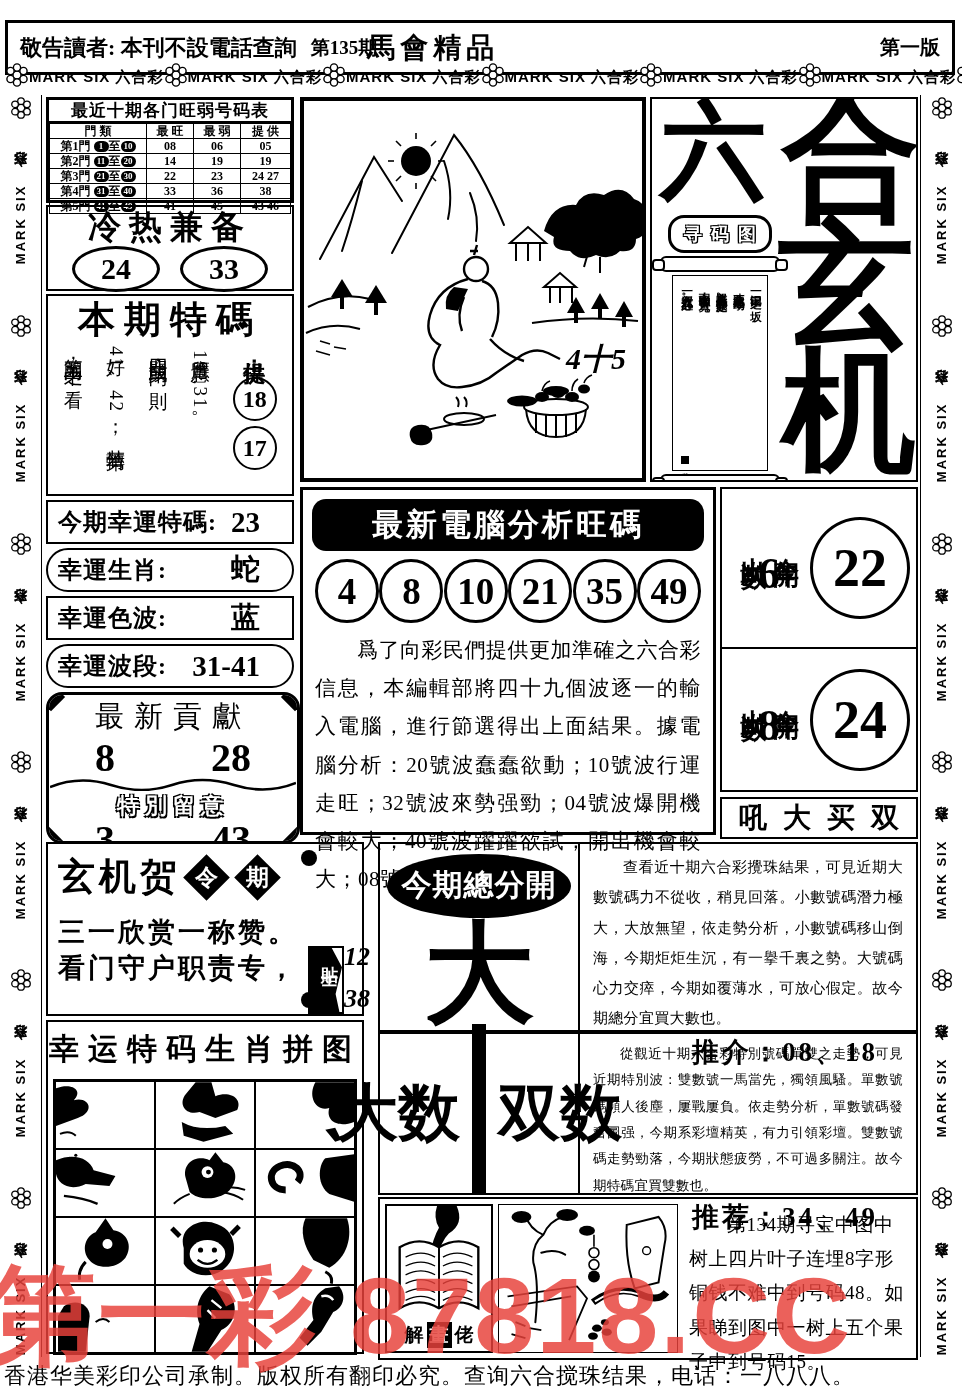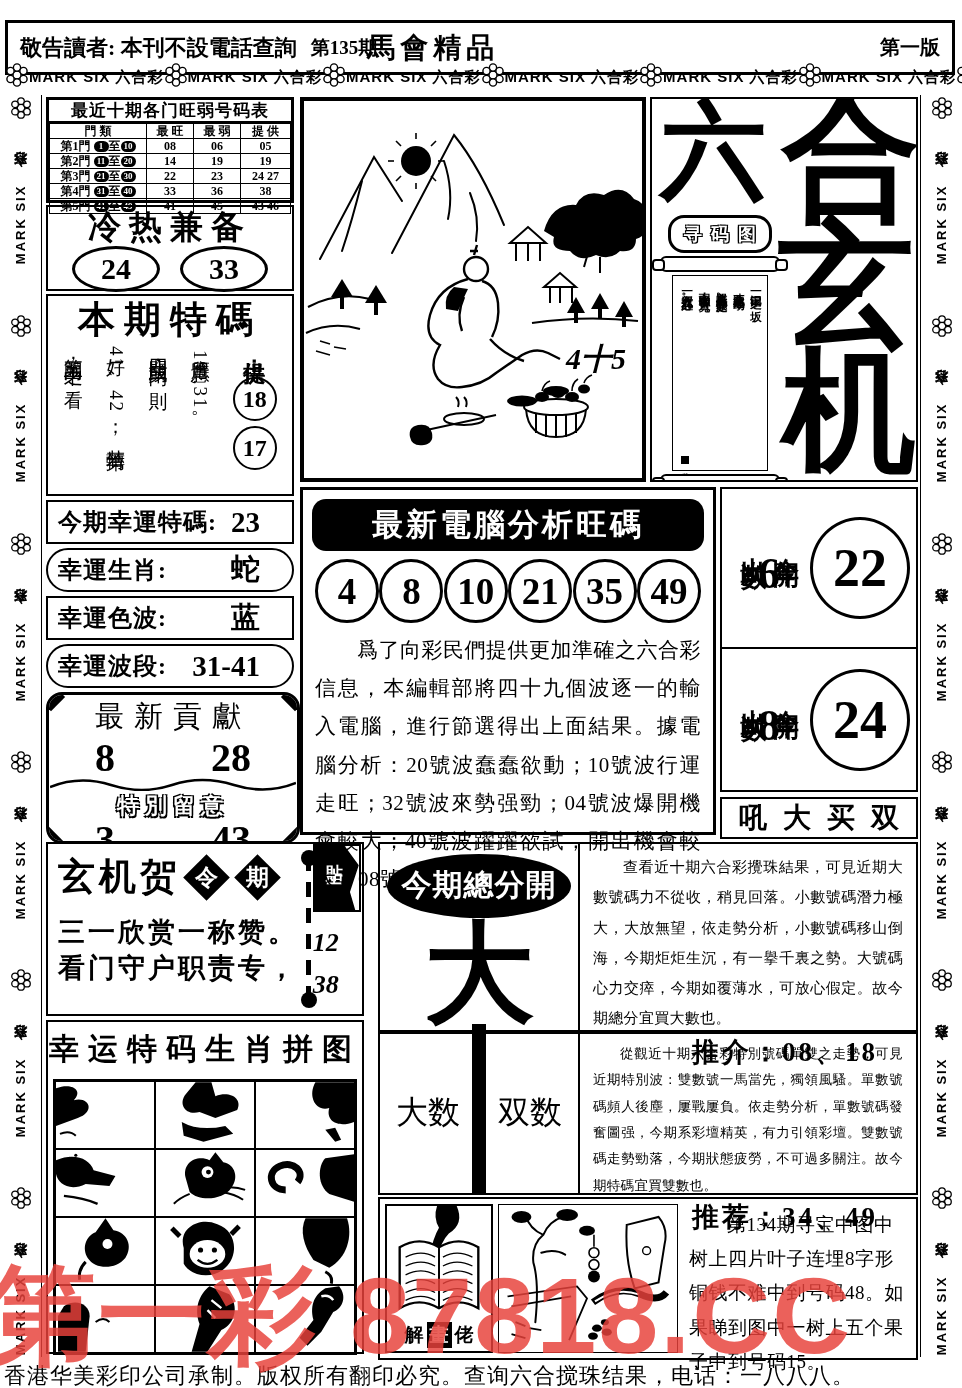--- a/index.html
+++ b/index.html
@@ -67,21 +67,21 @@
   .xuan{left:46px;top:842px;width:318px;height:174px;border:2px solid #000;display:flex}
   .xuan-main{flex:1;padding:8px 6px 0 10px}
   .xuan-titlerow{display:flex;align-items:center}
   .xuan-t{font-size:37px;font-weight:900;letter-spacing:4px;white-space:nowrap}
   .diamond{width:33px;height:33px;background:#000;transform:rotate(45deg);display:flex;align-items:center;justify-content:center;margin:0 9px;flex:0 0 auto}
   .diamond span{transform:rotate(-45deg);color:#fff;font-size:23px;font-weight:bold}
   .xuan-poem{font-size:27px;line-height:1.35;margin-top:12px;letter-spacing:3px;font-weight:bold;white-space:nowrap}
   .xuan-sep{width:6px;margin:12px 2px;background:repeating-linear-gradient(180deg,#000 0 15px,transparent 15px 26px);position:relative}
   .xuan-sep:before,.xuan-sep:after{content:"";position:absolute;left:-5px;width:16px;height:16px;border-radius:50%;background:#000}
   .xuan-sep:before{top:-6px}.xuan-sep:after{bottom:-6px}
-  .xuan-right{width:62px;display:flex;flex-direction:column;align-items:flex-start;}
+  .xuan-right{width:62px;display:flex;flex-direction:row;align-items:flex-end;}
   .tipbox{width:44px;height:64px;border:2px solid #000;position:relative;overflow:hidden;background:#fff}
   .tipblob{position:absolute;inset:0;background:#000;clip-path:polygon(0 0,68% 0,100% 30%,80% 72%,92% 100%,0 100%)}
   .tiptext{position:absolute;left:8px;top:4px;writing-mode:vertical-rl;color:#fff;font-size:17px;font-weight:bold;letter-spacing:4px}
   .tipnums{margin-top:16px;display:flex;flex-direction:column;gap:12px;align-items:center;font-size:26px;font-weight:bold;font-style:italic}
 
   
   .puz{left:46px;top:1020px;width:318px;height:334px;border:2px solid #000;text-align:center}
   .puz-title{font-size:30px;font-weight:900;letter-spacing:9px;margin:7px 0 9px;white-space:nowrap}
   .puz-grid{width:300px;margin:0 auto;display:grid;grid-template-columns:repeat(3,1fr);border:2px solid #000}
   .puz-cell{border:1px solid #000;height:66px;background:#fff}
@@ -126,21 +126,21 @@
   .row2{left:378px;width:540px;border:2px solid #000;display:flex}
   .row2-left{width:198px;border-right:2px solid #000;display:flex;flex-direction:column;align-items:center}
   .badge{margin-top:10px;width:184px;height:76px;background:#000;border-radius:50%;color:#fff;display:flex;align-items:center;justify-content:center;font-size:30px;font-weight:900;letter-spacing:1px;white-space:nowrap}
   .tot-big{font-size:110px;font-weight:900;line-height:1.02}
   .row2-right{flex:1;display:flex;flex-direction:column}
   .para-s{font-size:15px;line-height:2.02;text-indent:2em;padding:8px 13px 0;letter-spacing:.3px;text-align:justify}
   .para-xs{font-size:13.5px;line-height:1.95;text-indent:2em;padding:7px 13px 0;letter-spacing:.3px;text-align:justify}
   .rec{margin-top:auto;text-align:right;padding:0 38px 8px;font-size:27px;font-weight:bold;letter-spacing:3px;white-space:nowrap}
   .pair{display:flex;align-items:center;margin-top:-2px;flex:1}
   .stem{width:14px;background:#000;align-self:stretch;margin-top:-8px}
-  .pairchar{font-size:32px;font-weight:400;margin:8px 12px;white-space:nowrap}
+  .pairchar{font-size:62px;font-weight:700;margin:8px 12px;white-space:nowrap}
 
   
   .dec{left:378px;top:1197px;width:540px;height:163px;border:2px solid #000;display:flex;padding:5px;gap:5px}
   .bookbox{width:104px;border:2px solid #000;display:flex;flex-direction:column;background:#fff}
   .bookbox svg{flex:1}
   .booklab{display:flex;justify-content:center;align-items:center;gap:3px;font-size:19px;font-weight:bold;padding:0 0 3px}
   .inv{background:#000;color:#fff;padding:0 3px}
   .minipic{width:178px;border:1px solid #000;background:#fff}
   .dec-para{flex:1;font-size:19px;line-height:1.8;text-indent:2em;padding:4px 6px 0;letter-spacing:.5px}
 

